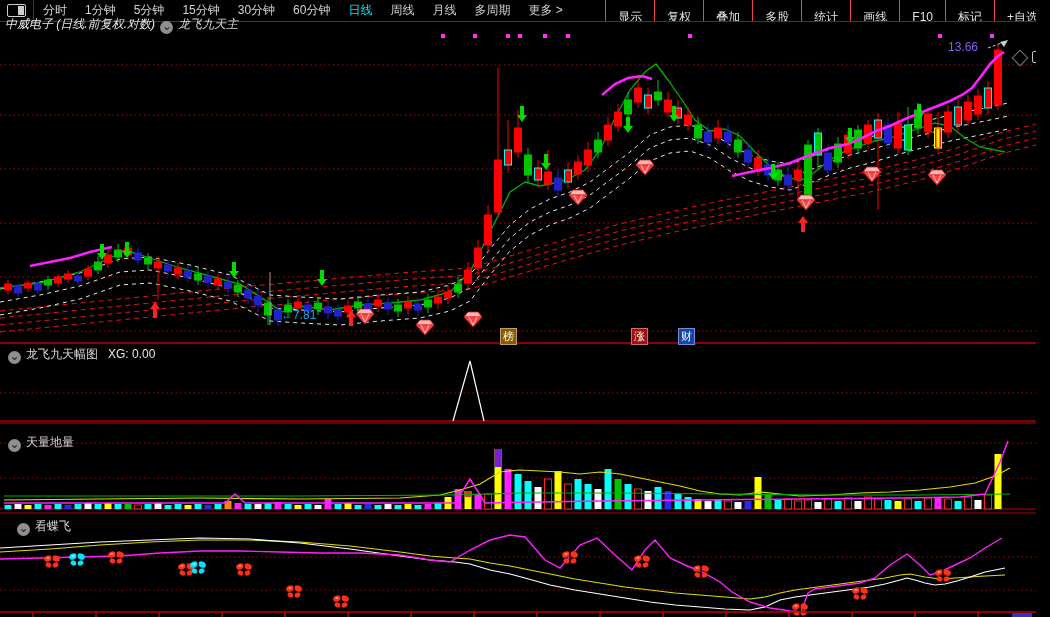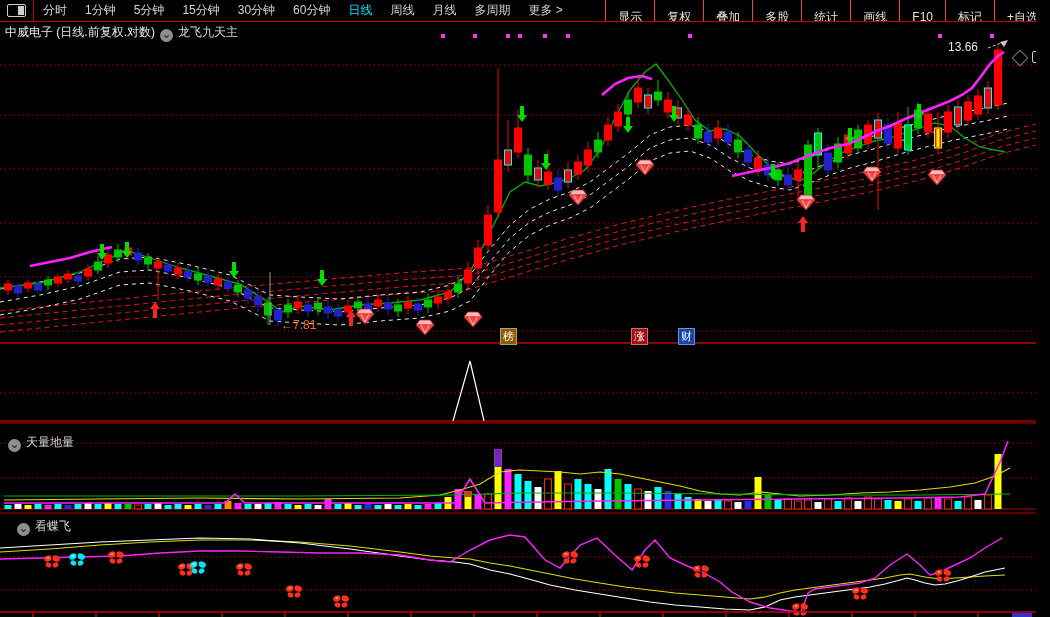--- a/index.html
+++ b/index.html
@@ -545,35 +545,38 @@
       <line x1="600" y1="612" x2="600" y2="617" stroke="#c00000" stroke-width="1.5"></line>
       <line x1="663" y1="612" x2="663" y2="617" stroke="#c00000" stroke-width="1.5"></line>
       <line x1="726" y1="612" x2="726" y2="617" stroke="#c00000" stroke-width="1.5"></line>
       <line x1="789" y1="612" x2="789" y2="617" stroke="#c00000" stroke-width="1.5"></line>
       <line x1="852" y1="612" x2="852" y2="617" stroke="#c00000" stroke-width="1.5"></line>
       <line x1="915" y1="612" x2="915" y2="617" stroke="#c00000" stroke-width="1.5"></line>
       <line x1="978" y1="612" x2="978" y2="617" stroke="#c00000" stroke-width="1.5"></line>
       <line x1="1041" y1="612" x2="1041" y2="617" stroke="#c00000" stroke-width="1.5"></line>
     </svg>
 
-  <div class="ovl" style="left:5px;top:24px;">
+  <div class="ovl" style="left:5px;top:16px;font-style:italic;">
     <span style="color:#e8e8e8;">中威电子 (日线.前复权.对数)</span><span class="cc">⌄</span><span>龙飞九天主</span>
   </div>
   <span class="diam-icon"></span>
   <span class="half-icon"></span>
   <span class="rightborder"></span>
 
-  <div class="ovl" style="left:948px;top:40px;color:#e5e5e5;">13.66</div>
-  <div class="ovl" style="left:281px;top:318px;color:#f97316;">←7.81</div>
+  <div class="ovl" style="left:948px;top:40px;color:#8b5cf6;">13.66</div>
+  <div class="ovl" style="left:281px;top:308px;color:#0ea5e9;">←7.81</div>
   <div id="badges">
       <span class="badge" style="left: 500px; top: 328px; background: rgb(138, 92, 0);">榜</span>
       <span class="badge" style="left: 631px; top: 328px; background: rgb(160, 16, 16);">涨</span>
       <span class="badge" style="left: 678px; top: 328px; background: rgb(21, 68, 170);">财</span>
     </div>
 
+  <div class="ovl" style="left:3px;top:346px;">
+    <span class="cc">⌄</span><span>龙飞九天幅图</span><span class="xg">XG: 0.00</span>
+  </div>
 
   <div class="ovl" style="left:3px;top:434px;">
     <span class="cc">⌄</span><span>天量地量</span>
   </div>
 
   <div class="ovl" style="left:12px;top:518px;">
     <span class="cc">⌄</span><span>看蝶飞</span>
   </div>
 
   <div class="thumb"></div>

